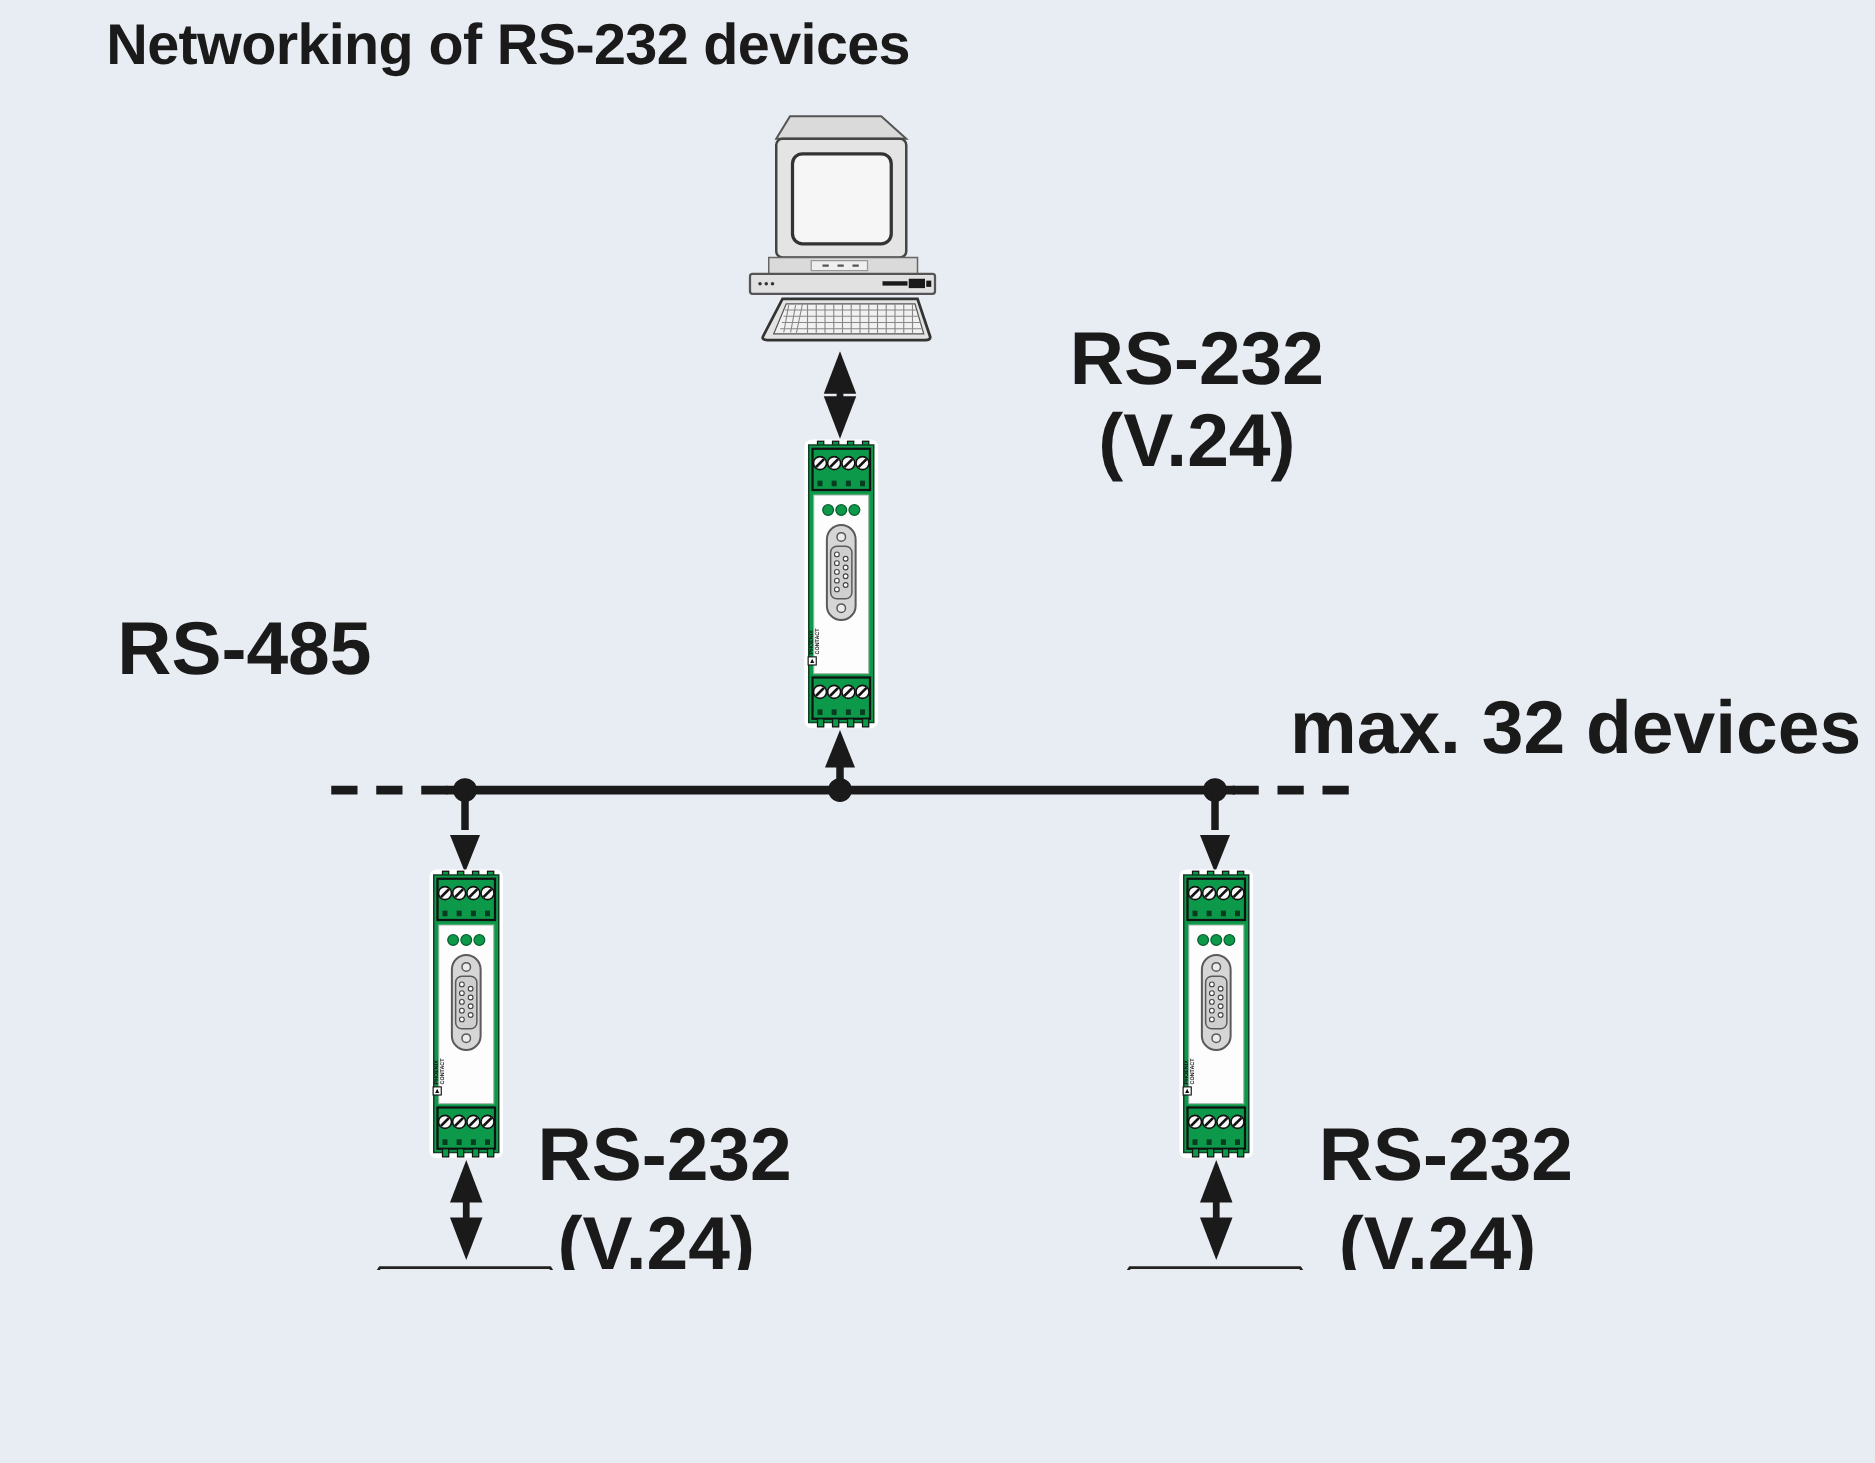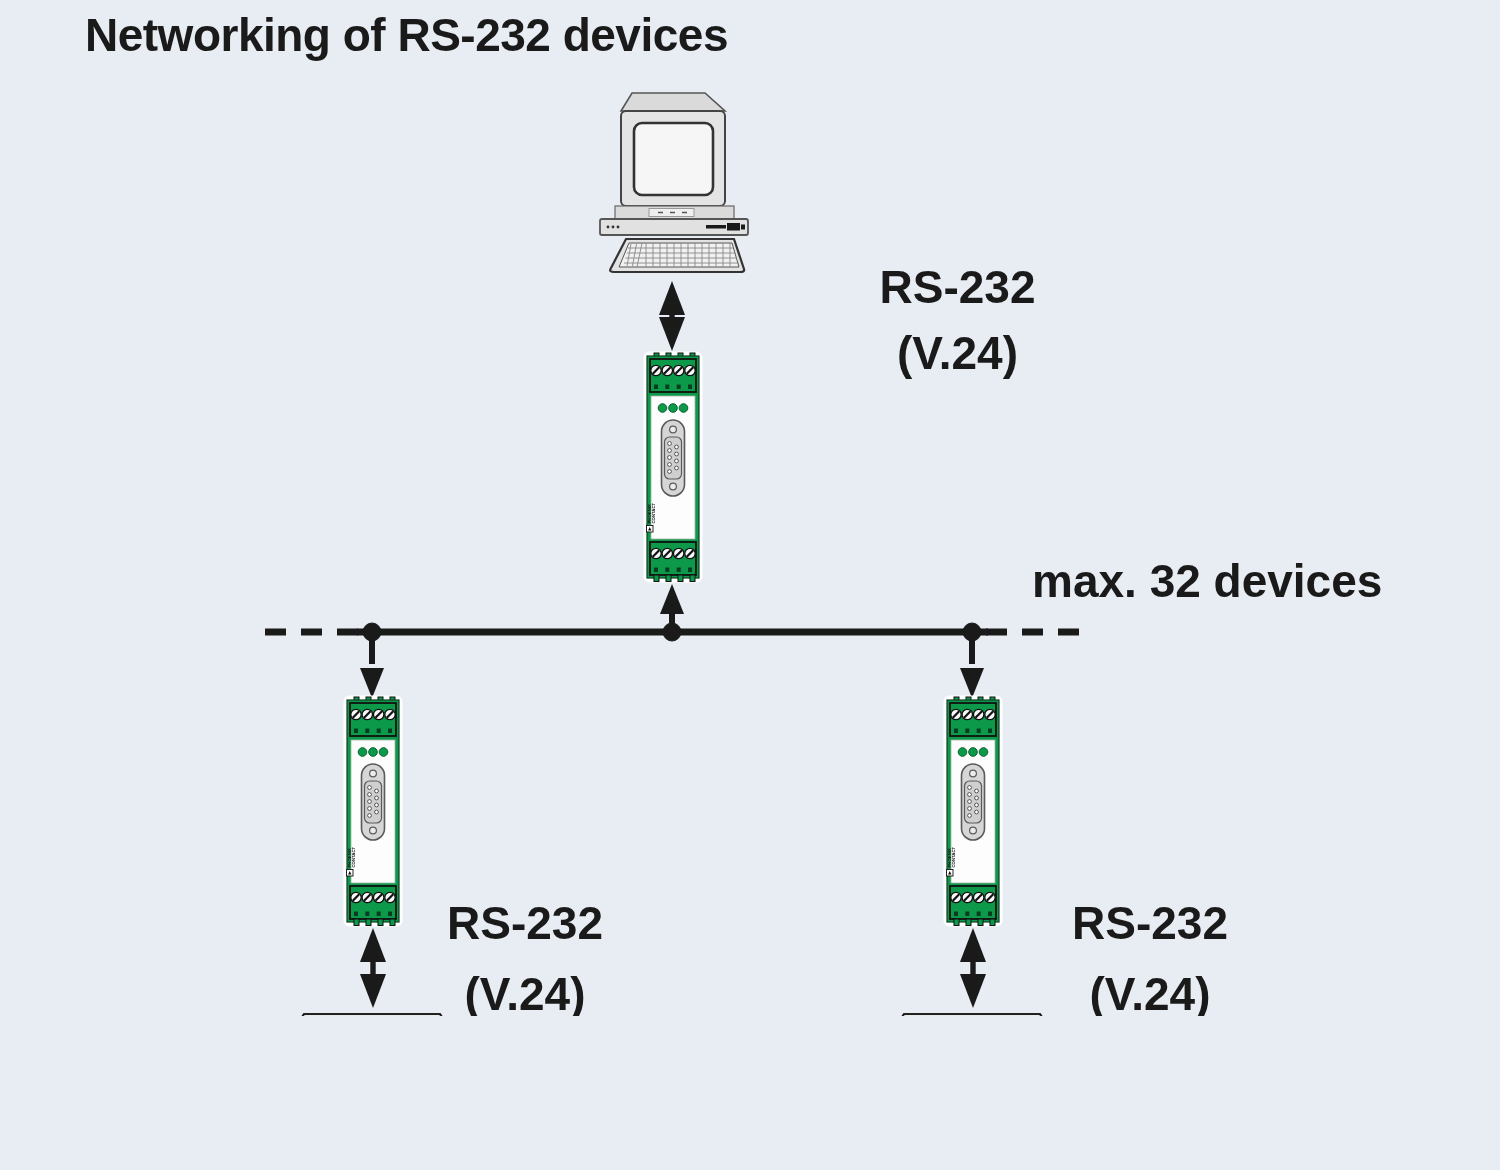--- a/index.html
+++ b/index.html
@@ -1,21 +1,21 @@
 <!DOCTYPE html>
 <html><head>
 <meta charset="utf-8">
 <style>
   html,body{margin:0;padding:0;background:#e8ecf3;}
   .canvas{position:relative;width:1500px;height:1016px;background:#e8ecf3;
           font-family:"Liberation Sans",sans-serif;overflow:hidden;color:#1a1a1a;}
   .abs{position:absolute;}
   .title{position:absolute;left:85px;top:8px;margin:0;font-size:46px;font-weight:700;
          letter-spacing:-0.5px;white-space:nowrap;}
-  .label{position:absolute;font-size:46px;font-weight:700;text-align:center;
+  .label{position:absolute;font-size:60px;font-weight:700;text-align:center;
          line-height:71px;white-space:nowrap;}
   .label.tight{line-height:66px;}
   svg text{font-family:"Liberation Sans",sans-serif;}
   
   .plc{position:absolute;width:152px;height:116px;}
   .plc-roof{position:absolute;left:0;top:0;}
   .plc-body{position:absolute;left:0;top:12px;width:152px;height:102px;
             border:2.2px solid #222;background:#dcdcdc;box-sizing:border-box;
             display:flex;flex-direction:row;}
   .plc-psu{flex:0 0 26px;border-right:2px solid #222;position:relative;background:#dedede;}
@@ -174,20 +174,21 @@
         <use href="#conv-module" xlink:href="#conv-module"></use>
       </svg>
   </div>
 
   <div class="label tight" style="left:845px;top:254px;width:225px;">
     <div>RS-232</div>
     <div>(V.24)</div>
   </div>
 
   <div class="label" style="left:78px;top:480px;width:235px;line-height:77px;">
+    <div>RS-485</div>
   </div>
 
   <div class="label" style="left:1032px;top:546px;">max. 32 devices</div>
 
   <div class="abs" style="left:255px;top:578px;">
     <svg width="835" height="128" viewBox="0 0 835 128" stroke="#1a1a1a" fill="#1a1a1a">
       <line x1="10" y1="54" x2="104" y2="54" stroke-width="7" stroke-dasharray="21 15"></line>
       <line x1="102" y1="54" x2="733" y2="54" stroke-width="7"></line>
       <line x1="731" y1="54" x2="826" y2="54" stroke-width="7" stroke-dasharray="21 15"></line>
       <circle cx="117" cy="54" r="9"></circle>

